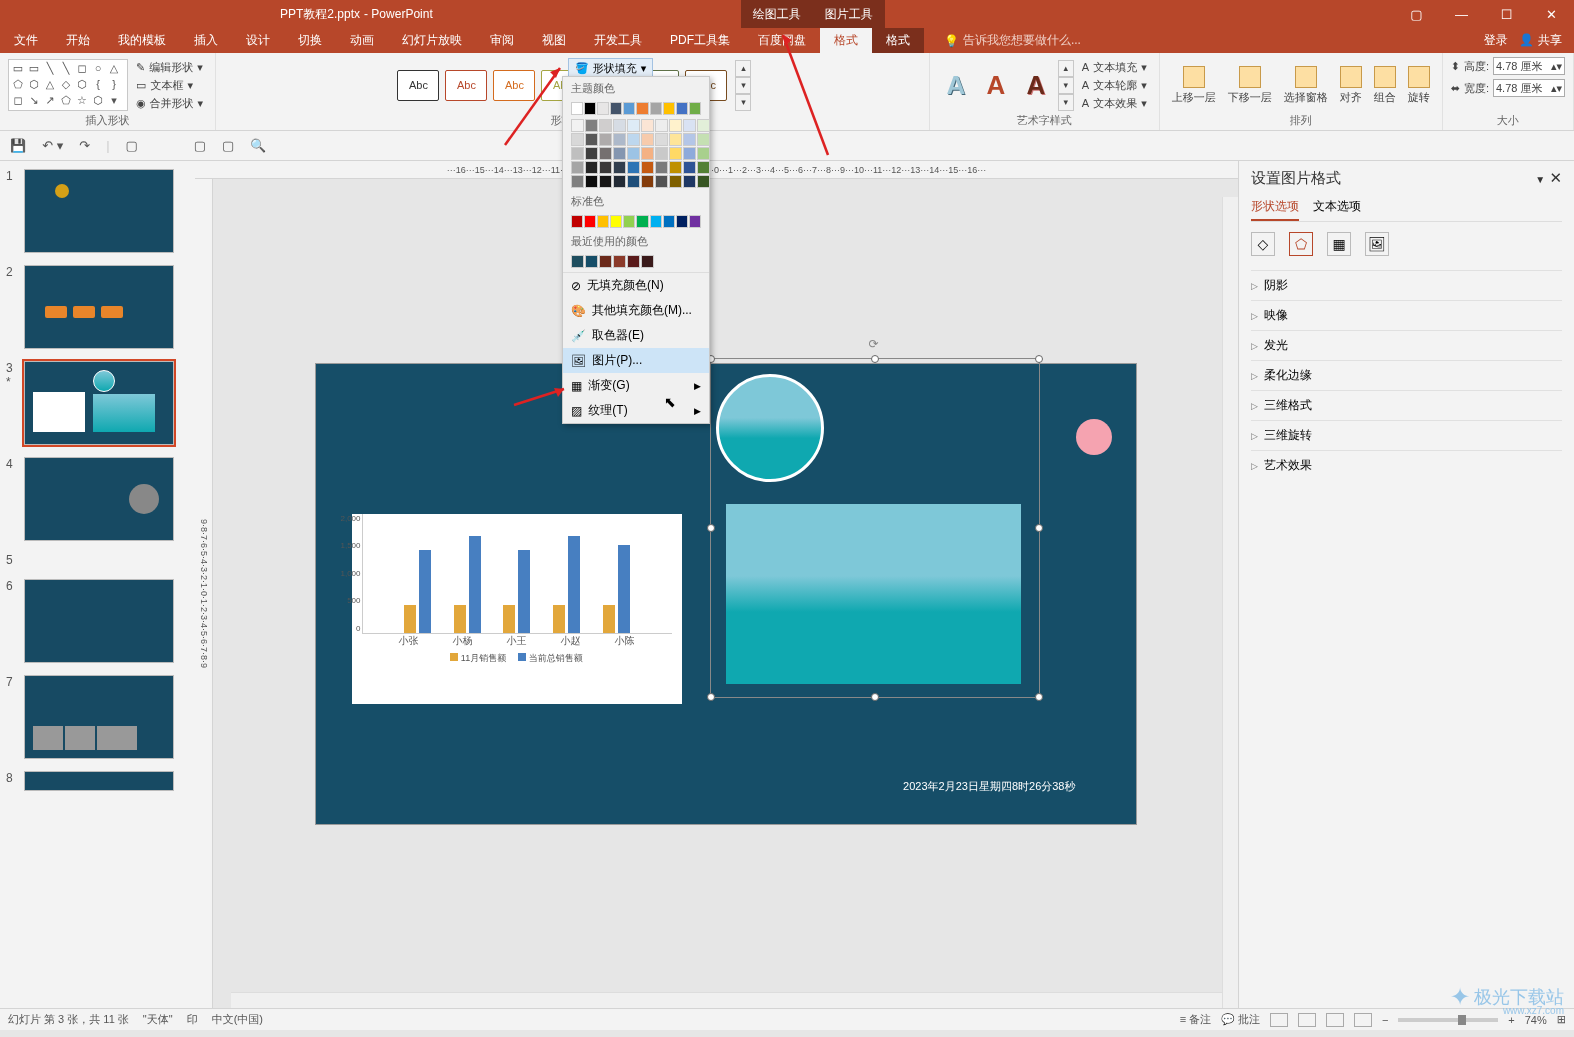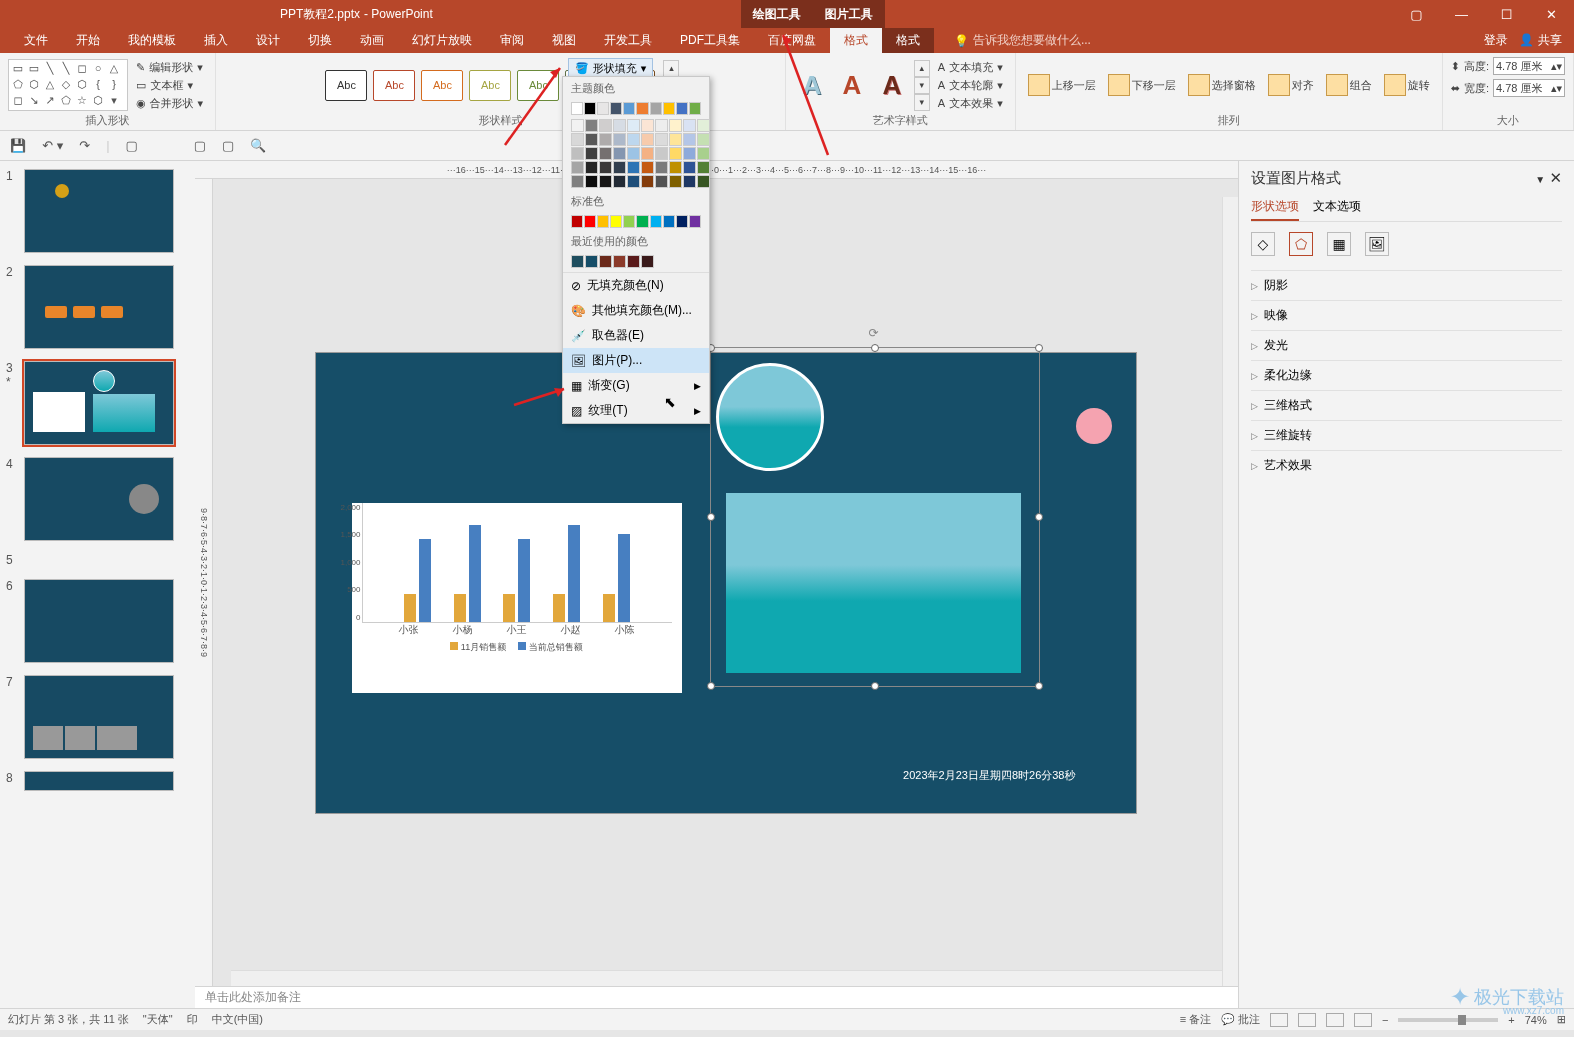--- a/index.html
+++ b/index.html
@@ -2,27 +2,27 @@
 <html><head>
 <meta charset="utf-8">
 <style>
 * { margin: 0; padding: 0; box-sizing: border-box; font-family: "Microsoft YaHei", sans-serif; }
 body { background: #e6e6e6; width: 1574px; height: 1037px; overflow: hidden; user-select: none; }
 
 
 .titlebar { height: 28px; background: #b7472a; display: flex; align-items: center; color: #fff; font-size: 12px; }
 .titlebar .fname { margin-left: 280px; }
 .titlebar .appname { margin-left: 4px; }
-.titlebar .ctx-tabs { margin-left: 308px; display: flex; font-weight: bold; }
+.titlebar .ctx-tabs { margin-left: 308px; display: flex; }
 .titlebar .ctx-tab { padding: 0 12px; height: 28px; line-height: 28px; background: #7b2f1c; }
 .titlebar .wincontrols { margin-left: auto; display: flex; }
 .titlebar .wc { width: 45px; height: 28px; display: flex; align-items: center; justify-content: center; font-size: 13px; }
 
 
-.ribbontabs { height: 25px; background: #b7472a; display: flex; align-items: center; color: #fff; font-size: 12px; padding-left: 10px; }
+.ribbontabs { height: 25px; background: #b7472a; display: flex; align-items: center; color: #fff; font-size: 12px; }
 .ribbontabs .tab { padding: 0 14px; height: 25px; line-height: 25px; cursor: pointer; }
 .ribbontabs .tab.active { background: #f3f3f3; color: #b7472a; }
 .ribbontabs .tab.ctx { background: #7b2f1c; }
 .ribbontabs .tell { margin-left: 20px; display: flex; align-items: center; color: #f0d0c7; gap:4px; }
 .ribbontabs .right { margin-left: auto; display: flex; align-items: center; gap: 12px; padding-right: 12px; }
 
 
 .ribbon { height: 78px; background: #f3f3f3; border-bottom: 1px solid #d4d4d4; display: flex; font-size: 11px; color: #444; }
 .rgroup { border-right: 1px solid #e1e1e1; padding: 4px 8px 2px 8px; display: flex; flex-direction: column; justify-content: space-between; align-items: center; }
 .rgroup .glabel { font-size: 11px; color: #666; }
@@ -43,21 +43,21 @@
 .stylebox.col7 { border-color: #774b1f; color: #774b1f; }
 .galbtns { width:16px; display:flex; flex-direction:column; }
 .galbtns div { border:1px solid #c8c8c8; height:17px; font-size:9px; display:flex; align-items:center; justify-content:center; }
 
 .vlist { display: flex; flex-direction: column; gap: 1px; font-size: 11px; }
 .vlist .vi { padding: 1px 4px; display:flex; align-items:center; gap:4px; }
 
 .wa-gal { display: flex; gap: 4px; }
 .wa-letter { width: 36px; height: 36px; display: flex; align-items: center; justify-content: center; font-size: 26px; font-weight: bold; }
 
-.arrange-btn { display: flex; flex-direction: row; align-items: center; padding: 2px 4px; font-size: 11px; gap:2px;}
+.arrange-btn { display: flex; flex-direction: column; align-items: center; padding: 2px 4px; font-size: 11px; gap:2px;}
 .arrange-btn .ic { width: 22px; height: 22px; background: #fddfa3; border:1px solid #c89a4a; }
 
 .size-row { display: flex; align-items: center; gap: 4px; font-size: 11px; }
 .size-row .spin { width: 72px; height: 18px; border: 1px solid #ababab; background: #fff; display:flex; align-items:center; justify-content:space-between; padding:0 2px; }
 
 
 .qat { height: 30px; background: #f3f3f3; border-bottom: 1px solid #d4d4d4; display: flex; align-items: center; gap: 16px; padding: 0 10px; font-size: 13px; color: #555; }
 
 
 .main { display: flex; height: 847px; background: #e6e6e6; }
@@ -585,21 +585,20 @@
             <div class="handle" style="right:-4px;top:50%;margin-top:-4px"></div>
             <div class="handle" style="left:-4px;bottom:-4px"></div>
             <div class="handle" style="left:50%;bottom:-4px;margin-left:-4px"></div>
             <div class="handle" style="right:-4px;bottom:-4px"></div>
           </div>
         </div>
         <div class="vscroll"></div>
         <div class="hscroll"></div>
       </div>
     </div>
-    <div class="notes"><span>单击此处添加备注</span></div>
   </div>
 
   <div class="rpane">
     <div class="rtitle">
         <span>设置图片格式</span>
         <span><span style="font-size:10px">▼</span> <span>✕</span></span>
       </div>
     <div class="rtabs">
       <div class="rtab active">形状选项</div>
       <div class="rtab">文本选项</div>

